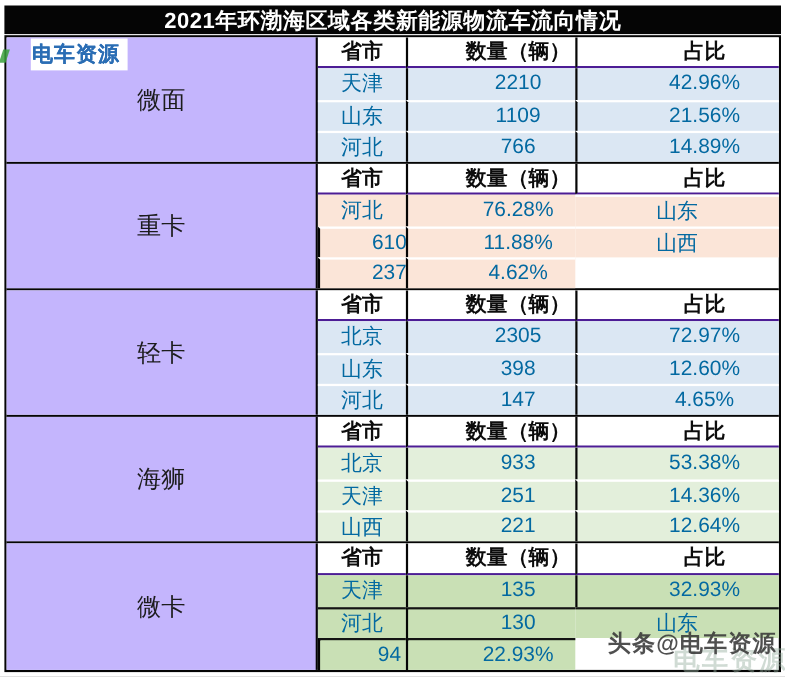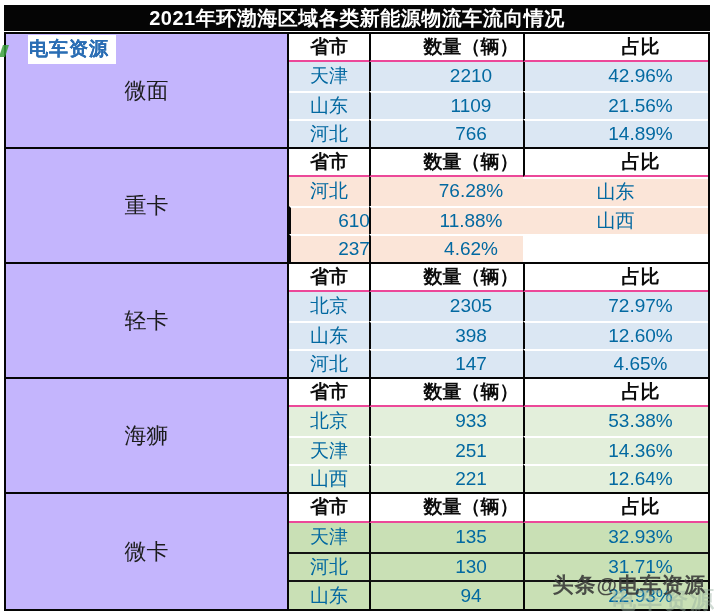--- a/index.html
+++ b/index.html
@@ -28,21 +28,21 @@
     display:flex;align-items:center;justify-content:center;
     font-size:22px;color:#1c1c1c;border-right:2px solid #050505;
   }
   .cell{
     display:flex;align-items:center;justify-content:center;
     box-sizing:border-box;overflow:hidden;white-space:nowrap;
   }
   .cell.c2,.cell.c3{border-left:2px solid #050505;padding-left:48px;}
   .cell.h{
     background:#ffffff;font-weight:bold;font-size:19px;color:#0c0c0c;
-    border-bottom:2px solid #ec4899;
+    border-bottom:2px solid #4c1d95;
   }
   .cell.d{
     background:var(--tint,#eeeeee);font-size:19px;color:#0369a1;
   }
   .cell.d.div{border-top:2px solid #ffffff;}
   .section--dark .cell.d.div{border-top-color:#141414;}
   .logo{
     position:absolute;left:28px;top:35px;background:#ffffff;
     padding:1px 7px 2px 7px;font-size:19px;font-weight:bold;color:#2a6db4;
     letter-spacing:1px;display:flex;align-items:center;
@@ -139,21 +139,20 @@
     <div class="section section--dark" style="--tint: #c9e0b5;">
       <div class="cat">微卡</div>
       <div class="cell h c1">省市</div>
       <div class="cell h c2">数量（辆）</div>
       <div class="cell h c3">占比</div>
       <div class="cell d c1">天津</div>
       <div class="cell d c2">135</div>
       <div class="cell d c3">32.93%</div>
       <div class="cell d c1 div">河北</div>
       <div class="cell d c2 div">130</div>
-      <div class="cell d c3 div">31.71%</div>
       <div class="cell d c1 div">山东</div>
       <div class="cell d c2 div">94</div>
       <div class="cell d c3 div">22.93%</div>
     </div>
 
   </div>
 
   <div class="logo">
     <span class="bolt"></span>
     <span>电车资源</span>

